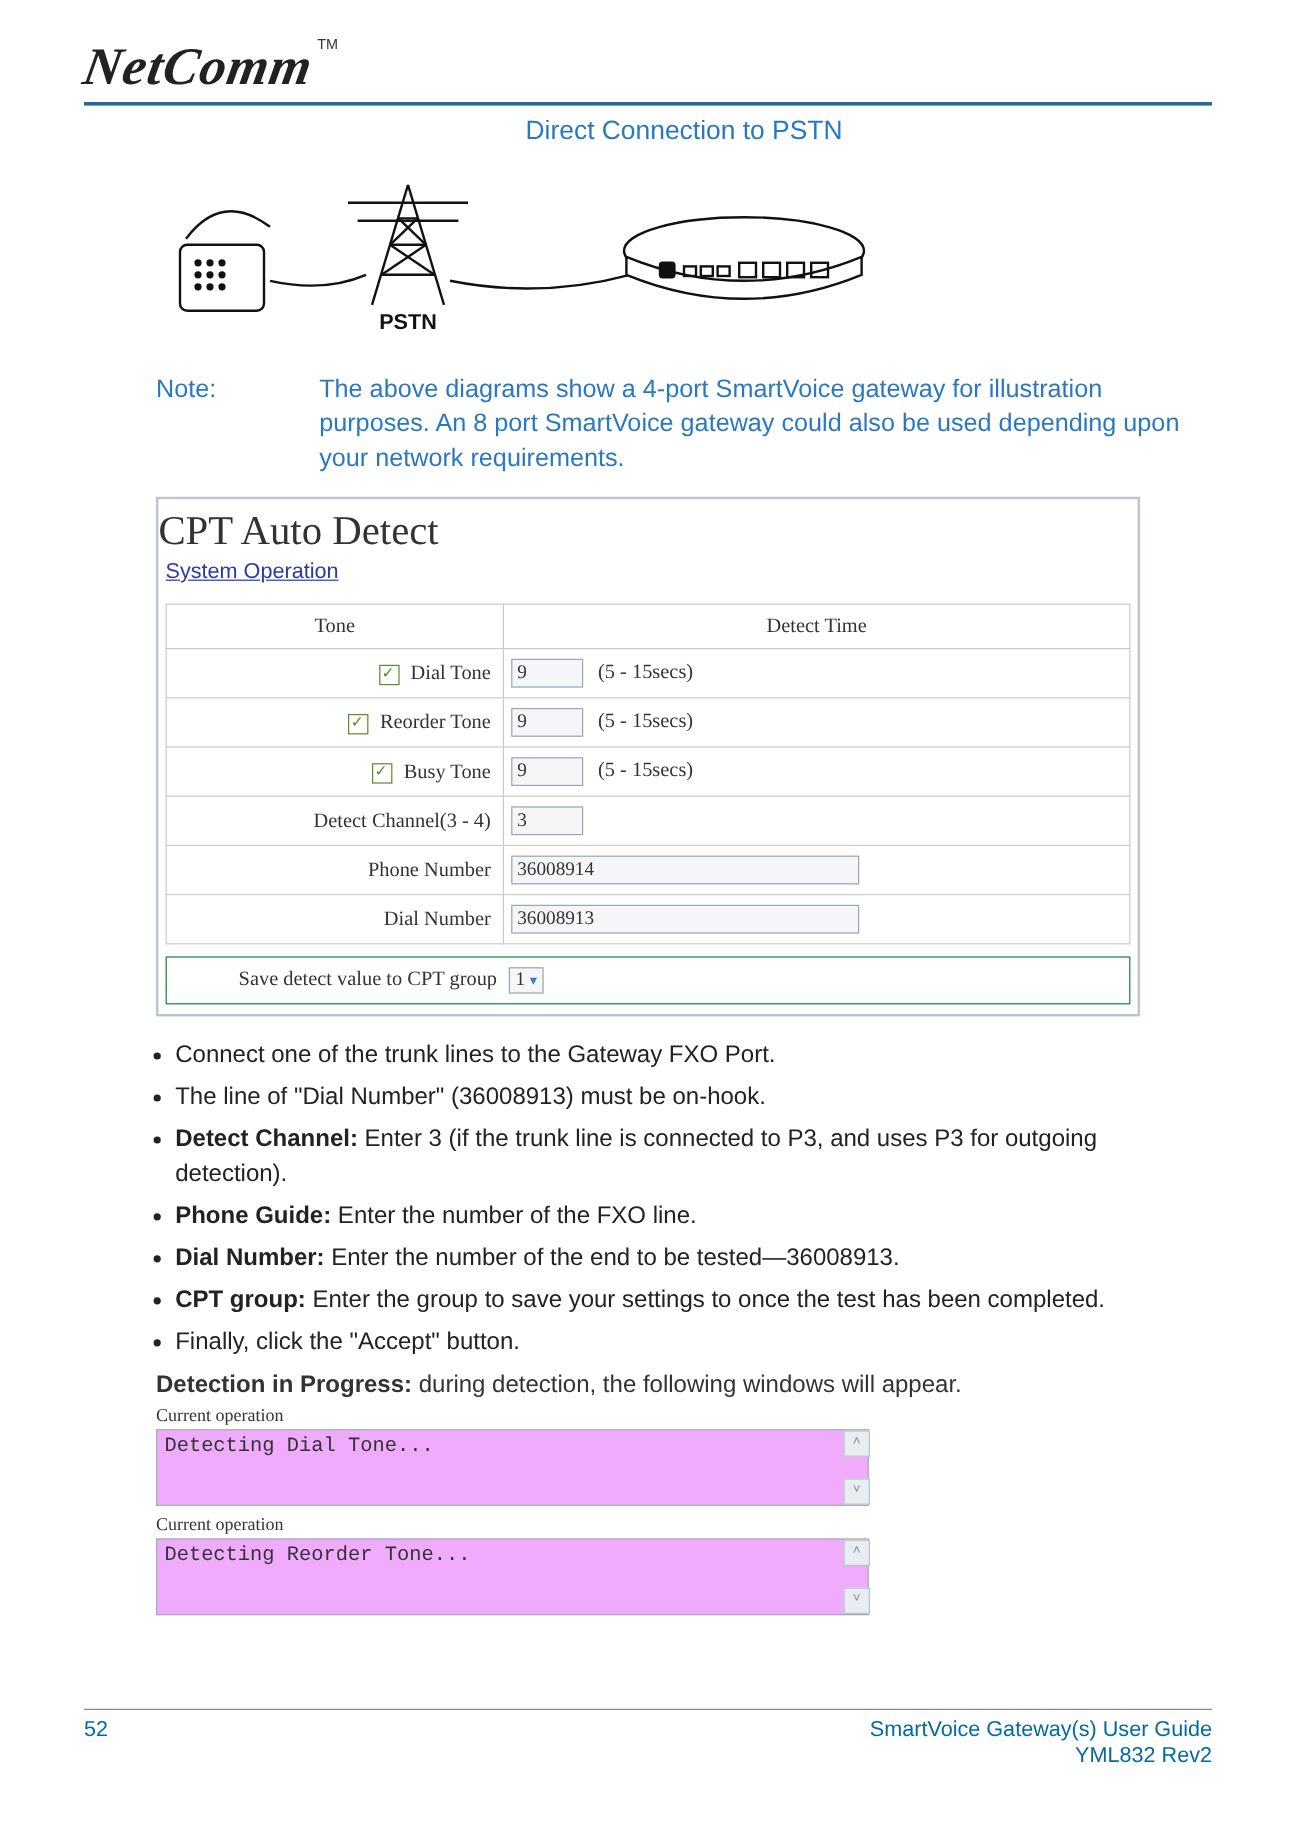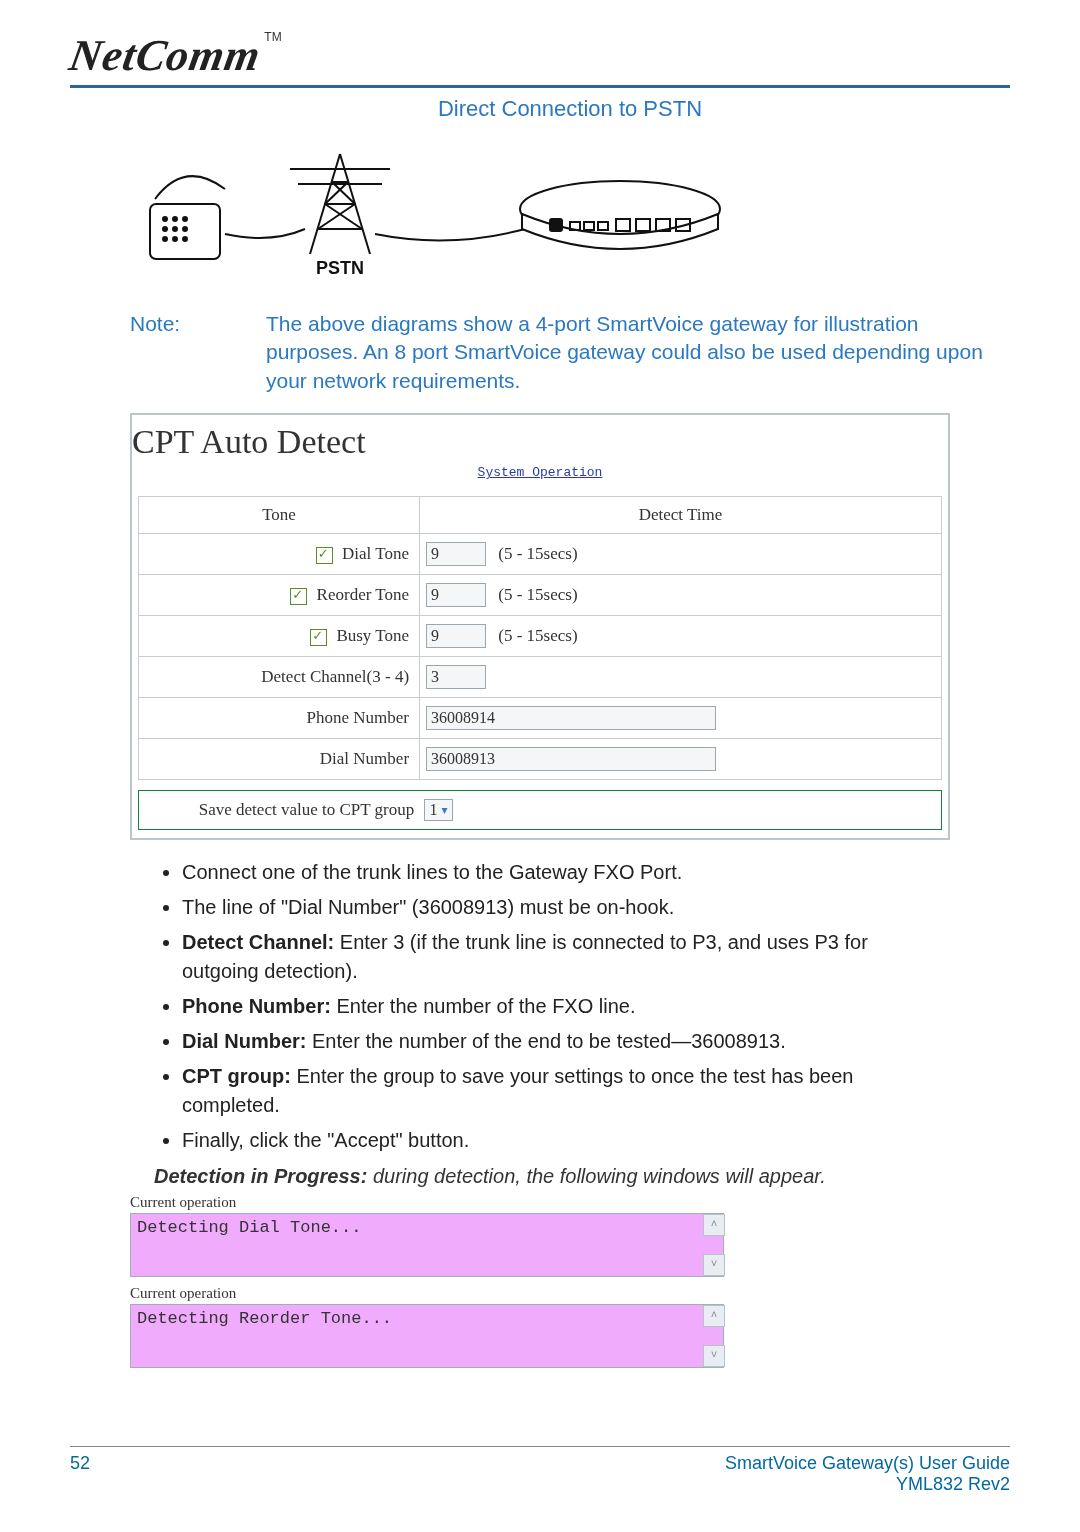--- a/index.html
+++ b/index.html
@@ -71,25 +71,24 @@
     background: #fff;
   }
   .cpt-title {
     font-family: "Times New Roman", serif;
     font-size: 34px;
     padding: 8px 0 4px 0;
   }
   .sys-op {
     color: #2a3aa8;
     text-decoration: underline;
-    font-family: Liberation Mono, monospace;
-    font-size: 13px;
+    font-family: Liberation Sans, sans-serif;
+    font-size: 18px;
     padding: 0 6px 6px 6px;
     display: block;
-    text-align: center;
   }
   .cpt-table {
     width: calc(100% - 12px);
     margin: 10px 6px 6px 6px;
     border-collapse: collapse;
     font-family: "Times New Roman", serif;
     font-size: 17px;
     padding-left: 43px;
   }
   .cpt-table th, .cpt-table td {
@@ -166,21 +165,21 @@
     display: inline-flex;
     align-items: center;
     gap: 4px;
     font-size: 16px;
   }
   .dd-arrow {
     color: #3a7ac0;
     font-size: 12px;
   }
   ul.instructions {
-    margin: 18px 60px 10px 112px;
+    margin: 18px 60px 10px 76px;
     padding: 0;
     list-style: disc;
     font-size: 20px;
     line-height: 1.45;
     color: #222;
   }
   ul.instructions li {
     margin-bottom: 6px;
   }
   .bold {
@@ -384,32 +383,32 @@
     </div>
   </div>
 
   <ul class="instructions">
     <li>Connect one of the trunk lines to the Gateway FXO Port.</li>
     <li>The line of "Dial Number" (36008913) must be on-hook.</li>
     <li>
       <span class="bold">Detect Channel:</span><span> Enter 3 (if the trunk line is connected to P3, and uses P3 for outgoing detection).</span>
     </li>
     <li>
-      <span class="bold">Phone Number:</span><span> Enter the number of the FXO line.</span>
+      <span class="bold">Phone Guide:</span><span> Enter the number of the FXO line.</span>
     </li>
     <li>
       <span class="bold">Dial Number:</span><span> Enter the number of the end to be tested—36008913.</span>
     </li>
     <li>
       <span class="bold">CPT group:</span><span> Enter the group to save your settings to once the test has been completed.</span>
     </li>
     <li>Finally, click the "Accept" button.</li>
   </ul>
 
-  <div style="margin:10px 60px 4px 84px;font-style:italic;">
+  <div style="margin:10px 60px 4px 60px;">
     <span class="bold detect-text">Detection in Progress:</span><span class="detect-text"> during detection, the following windows will appear.</span>
   </div>
 
   <div class="op-label">Current operation</div>
   <div class="op-box">
     <span>Detecting Dial Tone...</span>
     <div class="scroll-stub">
       <div class="scroll-btn">˄</div>
       <div class="scroll-btn">˅</div>
     </div>

